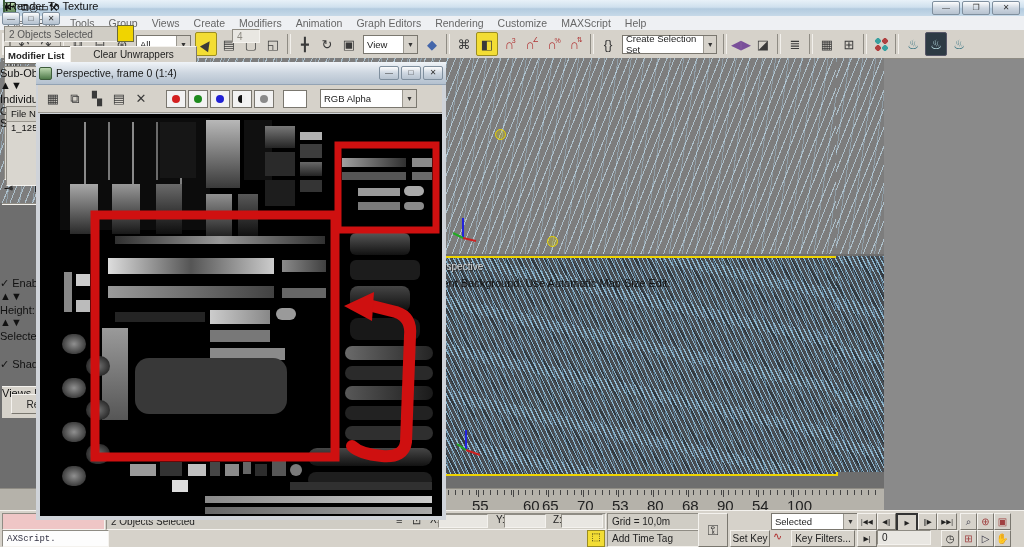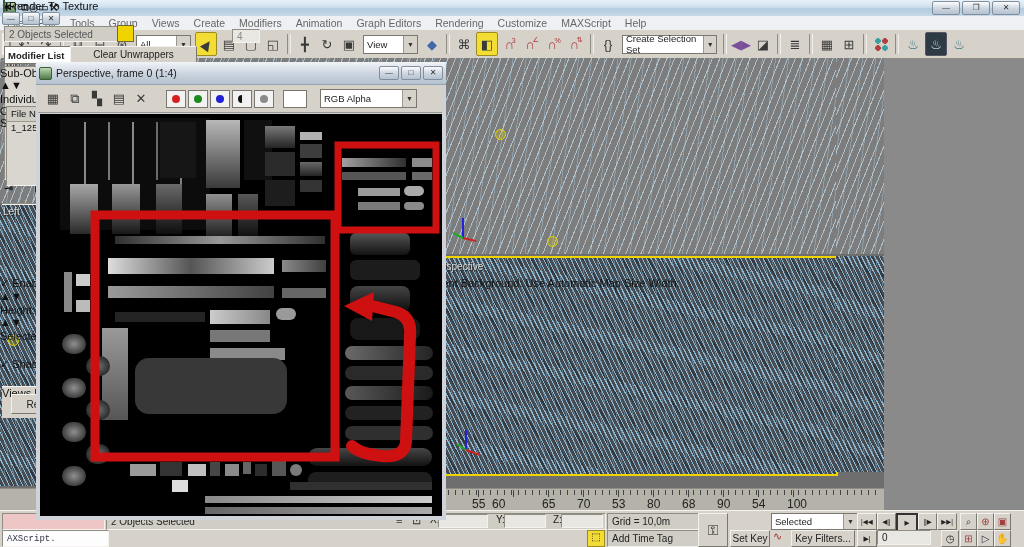--- a/index.html
+++ b/index.html
@@ -56,21 +56,21 @@
     #474c52;}
   .vp-label{position:absolute;color:#d8d8d8;font-size:10px;text-shadow:1px 1px 1px #222;}
   #persp-vp{border:2px solid #efd400;}
   .helper-dot{position:absolute;width:9px;height:9px;border:1.5px solid #e8d400;
     border-radius:50%;background:rgba(230,212,0,.25);}
   .tripod{position:absolute;width:30px;height:30px;}
   
   #trackbar{left:0;top:488px;width:884px;height:22px;background:#b5b2aa;
     border-top:1px solid #8f8c84;}
   .tick{position:absolute;width:1px;background:#444;top:1px;}
-  .tick-label{position:absolute;top:8px;font-size:12px;color:#222;}
+  .tick-label{position:absolute;top:8px;font-size:15px;color:#222;}
   
   #statusbar{left:0;top:510px;width:1024px;height:37px;background:#d6d2ca;
     border-top:1px solid #f4f2ee;}
   .sunken{border:1px solid;border-color:#8f8c84 #f4f2ee #f4f2ee #8f8c84;background:#d0cdc5;}
   .field{border:1px solid;border-color:#8f8c84 #f4f2ee #f4f2ee #8f8c84;background:#e9e7e2;}
   .btn3d{border:1px solid;border-color:#f4f2ee #7a776f #7a776f #f4f2ee;background:#d6d2ca;
     display:flex;align-items:center;justify-content:center;font-size:10px;color:#222;}
   .statustxt{font-size:10px;color:#222;display:flex;align-items:center;padding-left:4px;
     overflow:hidden;white-space:nowrap;}
   
@@ -268,24 +268,20 @@
         <span>♨</span>
       </span>
       <span class="tb-btn">
         <span style="color: rgb(46, 110, 126);">♨</span>
       </span>
     </div>
 
   <div class="abs" id="viewport-area">
     <div class="vp streaks-light" style="left:0;top:0;width:38px;height:145px;">
       <span class="vp-label" style="left:3px;top:1px;">Top</span>
-    </div>
-    <div class="vp streaks-dense" style="left:0;top:147px;width:38px;height:281px;">
-      <span class="vp-label" style="left:3px;top:1px;">Left</span>
-      <span class="helper-dot" style="left:8px;top:130px;"></span>
     </div>
     <div class="vp streaks-light" style="left:40px;top:0;width:844px;height:196px;">
       <span class="helper-dot" style="left:455px;top:71px;"></span>
       <span class="helper-dot" style="left:507px;top:178px;"></span>
       <svg class="tripod" style="left:408px;top:155px;" viewBox="0 0 30 30">
         <line x1="15" y1="25" x2="15" y2="5" stroke="#2222dd" stroke-width="2"></line>
         <line x1="15" y1="25" x2="28" y2="28" stroke="#cc2222" stroke-width="2"></line>
         <line x1="15" y1="25" x2="5" y2="20" stroke="#22aa22" stroke-width="2"></line>
       </svg>
     </div>
@@ -360,21 +356,21 @@
       <span class="tick" style="left: 833px; height: 5px;"></span>
       <span class="tick" style="left: 840px; height: 5px;"></span>
       <span class="tick" style="left: 847px; height: 5px;"></span>
       <span class="tick" style="left: 854px; height: 5px;"></span>
       <span class="tick" style="left: 861px; height: 5px;"></span>
       <span class="tick" style="left: 868px; height: 5px;"></span>
       <span class="tick" style="left: 875px; height: 5px;"></span>
       <span class="tick" style="left: 478px; height: 7px;"></span>
       <span class="tick-label" style="left: 472px;">55</span>
       <span class="tick" style="left: 513px; height: 7px;"></span>
-      <span class="tick-label" style="left: 492px;">60</span>
+      <span class="tick-label" style="left: 523px;">60</span>
       <span class="tick" style="left: 548px; height: 7px;"></span>
       <span class="tick-label" style="left: 542px;">65</span>
       <span class="tick" style="left: 583px; height: 7px;"></span>
       <span class="tick-label" style="left: 577px;">70</span>
       <span class="tick" style="left: 618px; height: 7px;"></span>
       <span class="tick-label" style="left: 612px;">53</span>
       <span class="tick" style="left: 653px; height: 7px;"></span>
       <span class="tick-label" style="left: 647px;">80</span>
       <span class="tick" style="left: 688px; height: 7px;"></span>
       <span class="tick-label" style="left: 682px;">68</span>
@@ -670,21 +666,21 @@
     <div class="abs tb-dd" style="left:110px;top:268px;width:143px;height:15px;margin:0;">
         <span></span>
         <span class="dd-arrow">▼</span>
       </div>
     <span class="rtt-label" style="left:53px;top:289px;">Element Type:</span>
     <span class="rtt-label" style="left:122px;top:289px;">CompleteMap</span>
     <span class="rtt-label" style="left:12px;top:305px;">Element Background:</span>
     <div class="abs" style="left:112px;top:300px;width:44px;height:16px;background:#000;border:1px solid #666;"></div>
     <span class="checkbox" style="left:14px;top:322px;"></span>
     <span class="rtt-label" style="left:28px;top:321px;">Use Automatic Map Size</span>
-    <span class="rtt-label" style="left:18px;top:338px;">Width:</span>
+    <span class="rtt-label" style="left:18px;top:338px;">Edit:</span>
     <div class="abs field statustxt" style="left:50px;top:336px;width:32px;height:12px;">2048</div>
     <div class="spin" style="left:84px;top:336px;height:14px;"><span>▲</span><span>▼</span></div>
     <div class="abs" id="size-row1" style="left:100px;top:334px;width:154px;display:flex;gap:3px;">
         <div class="btn3d" style="flex: 1 1 0%; height: 14px; font-size: 9px;">128x128</div>
         <div class="btn3d" style="flex: 1 1 0%; height: 14px; font-size: 9px;">512x512</div>
         <div class="btn3d" style="flex: 1 1 0%; height: 14px; font-size: 9px;">1024x1024</div>
       </div>
     <span class="rtt-label" style="left:15px;top:355px;">Height:</span>
     <div class="abs field statustxt" style="left:50px;top:353px;width:32px;height:12px;">2048</div>
     <div class="spin" style="left:84px;top:353px;height:14px;"><span>▲</span><span>▼</span></div>

